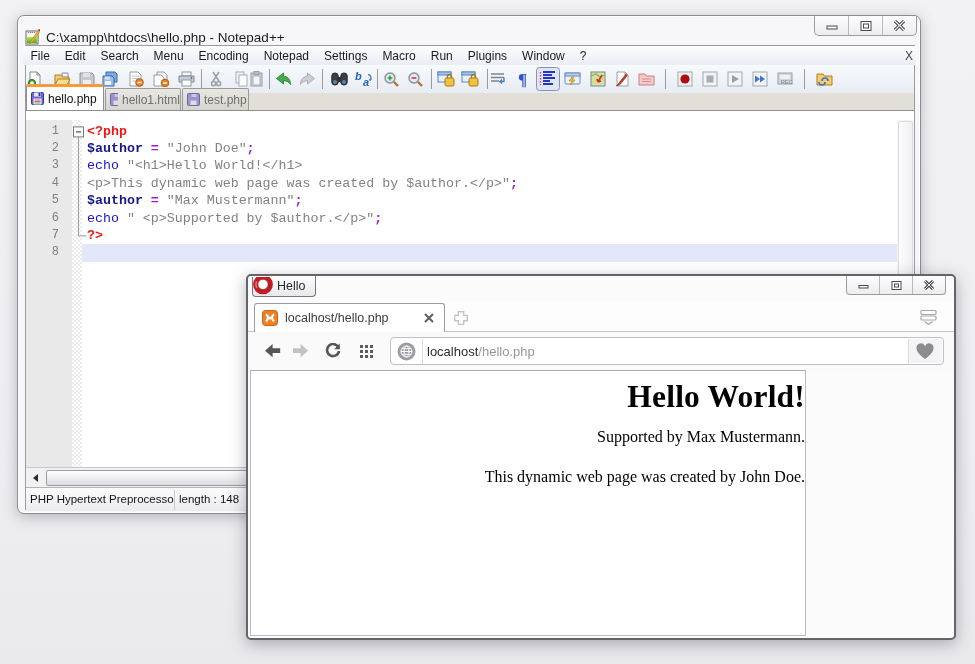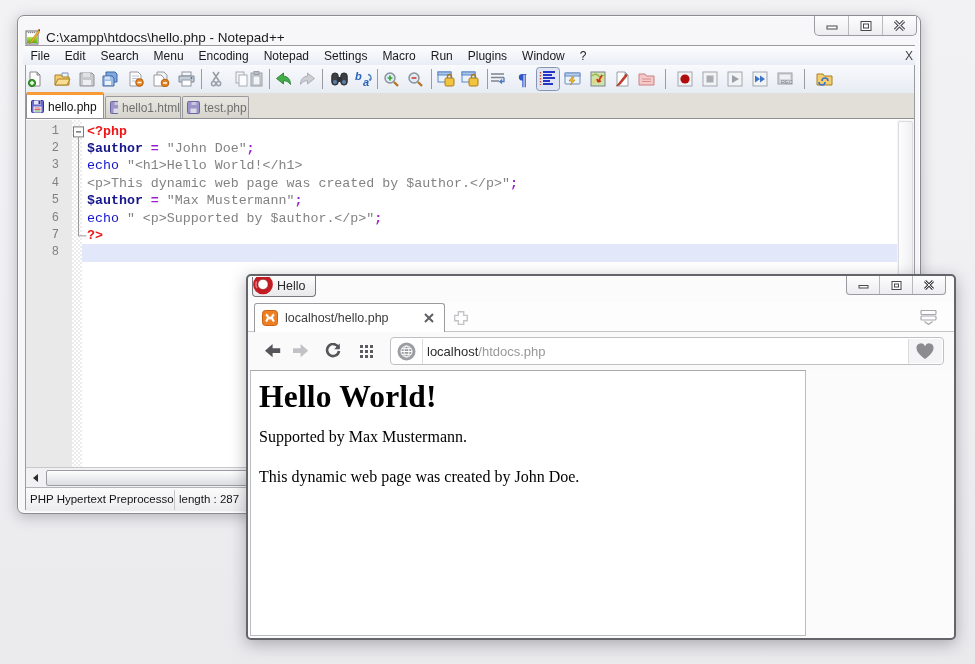--- a/index.html
+++ b/index.html
@@ -23,21 +23,21 @@
   .menubar { position:absolute; left:-3px; top:0; width:892px; height:19px;
     background:linear-gradient(180deg,#fdfdfe,#e9edf5); display:flex; align-items:center;
     font-size:12px; color:#1a1a1a; }
   .menubar span { padding:0 7.5px; }
   .menubar .mx { position:absolute; right:2px; color:#444; font-size:12px; padding:0; }
   .toolbar { position:absolute; left:0; top:19px; width:888px; height:28px;
     background:linear-gradient(180deg,#f8fafc,#e7ebf3); display:flex; align-items:center; }
   .toolbar .tsep { position:absolute; top:4px; width:1px; height:20px; background:#9a9ba1; }
   .toolbar .ic { position:absolute; top:1px; width:24px; height:26px; display:flex; align-items:center; justify-content:center; }
 
-  .tabbar { position:absolute; left:0; top:47px; width:888px; height:26px;
+  .tabbar { position:absolute; left:0; top:47px; width:888px; height:18px;
     background:#e2dfd8; border-bottom:1px solid #8f8f92; }
   .tab { position:absolute; bottom:0; height:24px; display:flex; align-items:center; font-size:12px; }
   .tab svg { margin:0 4px 0 4px; }
   .tab-act { left:0px; width:78px; background:#fff; border:1px solid #8f8f92; border-bottom:none;
     border-top:3px solid #f79a38; height:26px; color:#111; z-index:2; border-radius:2px 2px 0 0; }
   .tab-in { background:linear-gradient(180deg,#e9e7e1,#d6d4cd); border:1px solid #9a9a9d; border-bottom:none; color:#70706f; height:22px; border-radius:2px 2px 0 0; }
   #tab2 { left:79px; width:76px; }
   #tab3 { left:156px; width:67px; }
 
   .editor { position:absolute; left:0; top:74px; width:888px; height:347px; background:#fff; }
@@ -83,21 +83,21 @@
   #op-controls .wbtn { flex:1; display:flex; align-items:center; justify-content:center; border-right:1px solid #b8b9bd; }
   #op-controls .wbtn:last-child { border-right:none; }
   #op-menubtn { position:absolute; left:4px; top:0px; width:64px; height:21px;
     border:1px solid #77787c; border-top:none; border-radius:0 0 4px 4px;
     background:linear-gradient(180deg,#fcfcfd,#e9e9ec); }
   #op-menubtn span { position:absolute; left:24px; top:3px; font-size:12.5px; color:#2a2a2c; }
   #op-tabbar { position:absolute; left:0; top:26px; width:706px; height:30px; background:#fdfdfe; border-bottom:1px solid #c4c5c9; }
   .op-tab { position:absolute; left:6px; top:1px; width:191px; height:29px; background:#fff;
     border:1px solid #9a9b9f; border-bottom:none; border-radius:3px 3px 0 0; }
   .op-tab .ttl { position:absolute; left:30px; top:7px; font-size:12.5px; color:#3c3c3e; }
-  .op-content { position:absolute; left:2px; top:94px; width:556px; height:266px; background:#fff; border:1px solid #bbbcc0; border-top:1px solid #a9aaae; }
+  .op-content { position:absolute; left:2px; top:94px; width:556px; height:266px; background:#fff; border:1px solid #bbbcc0; border-top:1px solid #a9aaae;text-align:right; }
   .op-content h1 { font-family:"Liberation Serif", serif; font-size:31.5px; color:#000; margin:8px 0 0 8px; letter-spacing:0.2px; }
   .op-content p { font-family:"Liberation Serif", serif; font-size:16px; color:#000; margin:22px 0 0 8px; }
   #op-toolbar { position:absolute; left:0; top:56px; width:706px; height:38px; background:#fafafb; }
   .urlbox { position:absolute; left:142px; top:5px; width:554px; height:28px; background:#fff;
     border:1px solid #bfc0c4; border-radius:4px; }
   .urlbox .utext { position:absolute; left:36px; top:6px; font-size:13px; color:#2c2c2e; }
   .urlbox .utext i { font-style:normal; color:#98989b; }
   .urlbox .usep { position:absolute; left:31px; top:1px; width:1px; height:25px; background:#dcdcdf; }
   .urlbox .hsep { position:absolute; right:34px; top:1px; width:1px; height:25px; background:#dcdcdf; }
 </style>
@@ -439,21 +439,21 @@
       <div class="hbtn">
           <svg width="8" height="8">
             <path d="M6 0 L1 4 L6 8 Z" fill="#2b2b2b"></path>
           </svg>
         </div>
       <div class="hthumb"></div>
     </div>
     <div class="statusbar">
       <span class="s1">PHP Hypertext Preprocessor file</span>
       <div class="sd1"></div>
-      <span class="s2">length : 287</span>
+      <span class="s2">length : 148</span>
     </div>
   </div>
 </div>
 
 <div id="opera">
   <div id="op-menubtn">
     <svg style="position:absolute;left:-1px;top:0px;overflow:hidden;" width="22" height="20" viewBox="0 0 22 20">
         <circle cx="11" cy="8.4" r="7.5" fill="none" stroke="#c41a22" stroke-width="4.8"></circle>
         <circle cx="11" cy="8.4" r="5" fill="#fff"></circle>
         <circle cx="11" cy="8.4" r="5.15" fill="none" stroke="#8c1216" stroke-width="0.7"></circle>
@@ -525,21 +525,21 @@
         <rect x="10" y="10" width="3" height="3" fill="#5c5c60"></rect>
     </svg>
     <div class="urlbox">
       <svg style="position:absolute;left:6px;top:4px;" width="19" height="19">
           <circle cx="9.5" cy="9.5" r="9" fill="#9c9da2"></circle>
           <circle cx="9.5" cy="9.5" r="5.5" fill="none" stroke="#fff" stroke-width="1"></circle>
           <ellipse cx="9.5" cy="9.5" rx="2.4" ry="5.5" fill="none" stroke="#fff" stroke-width="1"></ellipse>
           <path d="M4 9.5 h11 M5 6.7 h9 M5 12.3 h9" stroke="#fff" stroke-width="1"></path>
         </svg>
       <div class="usep"></div>
-      <span class="utext">localhost<i>/htdocs.php</i></span>
+      <span class="utext">localhost<i>/hello.php</i></span>
       <div class="heartseg" style="position:absolute;right:1px;top:1px;bottom:1px;width:33px;background:#f4f4f6;border-radius:0 3px 3px 0;"></div>
         <div class="hsep"></div>
       <svg style="position:absolute;right:9px;top:5px;" width="18" height="17">
           <path d="M9 16 C2 11 0.5 7.5 0.5 5 A4.4 4.4 0 0 1 9 3.2 A4.4 4.4 0 0 1 17.5 5 C17.5 7.5 16 11 9 16 Z" fill="#8b8b90"></path>
         </svg>
     </div>
   </div>
   <div class="op-content">
     <h1>Hello World!</h1>
     <p style="margin-top:13px;">Supported by Max Mustermann.</p>

